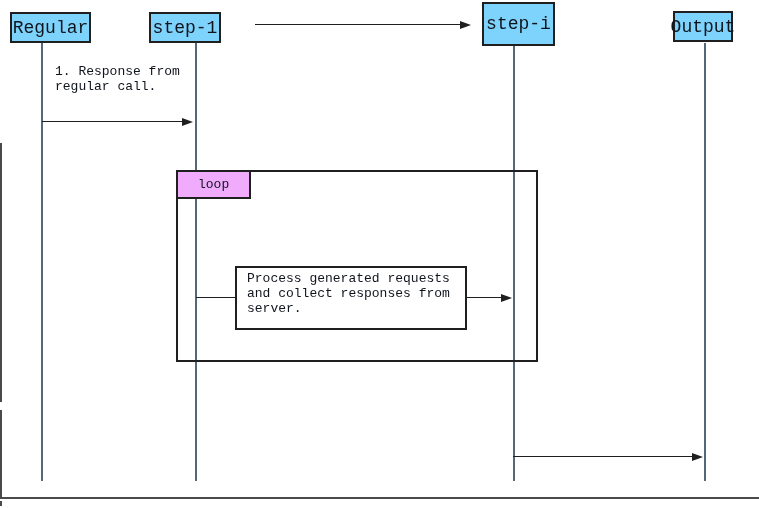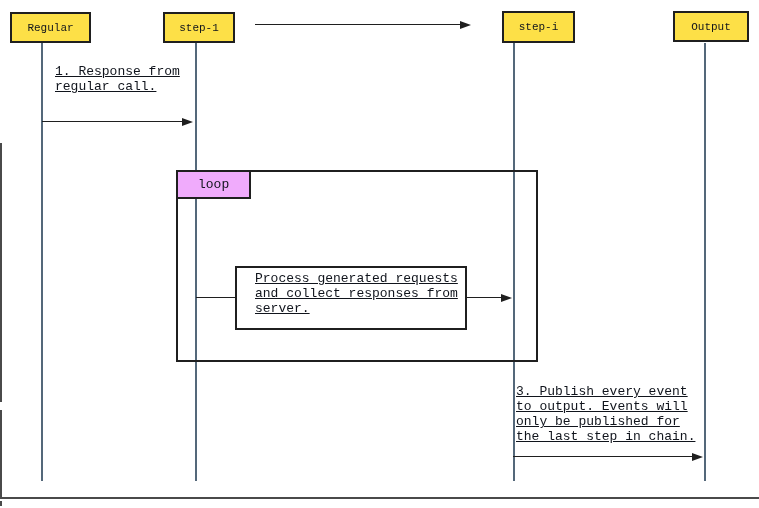--- a/index.html
+++ b/index.html
@@ -15,31 +15,31 @@
     font-family: "Liberation Mono", "DejaVu Sans Mono", monospace;
     color: var(--text, #10141c);
     overflow: hidden;
   }
 
   
   .actor {
     position: absolute;
     box-sizing: border-box;
     border: 2px solid var(--line, #1f1f1f);
-    background: #fde047;
+    background: #7dd3fc;
     display: flex;
     align-items: center;
     justify-content: center;
-    font-size: 11px;
+    font-size: 18px;
     z-index: 5;
   }
   #actor-regular { left: 10px;  top: 12px; width: 81px; height: 31px; }
-  #actor-step1   { left: 163px; top: 12px; width: 72px; height: 31px; }
-  #actor-stepi   { left: 482px; top: 11px; width: 73px; height: 32px; margin-left: 20px; }
-  #actor-output  { left: 673px; top: 11px; width: 76px; height: 31px; }
+  #actor-step1   { left: 149px; top: 12px; width: 72px; height: 31px; }
+  #actor-stepi   { left: 482px; top: 2px; width: 73px; height: 44px; }
+  #actor-output  { left: 673px; top: 11px; width: 60px; height: 31px; }
 
   
   .lifeline {
     position: absolute;
     top: 43px;
     width: 1.5px;
     height: 438px;
     background: var(--lifeline, #54687a);
     z-index: 1;
   }
@@ -74,21 +74,20 @@
   #process-out   { left: 467px; top: 293px; width: 45px; }
   #msg3-arrow    { left: 513px; top: 452px; width: 190px; }
 
   
   .msg-text {
     position: absolute;
     font-size: 13px;
     line-height: 15px;
     white-space: pre;
     z-index: 3;
-    text-decoration: underline;
   }
   #msg1-text    { left: 55px;  top: 64px; }
   #loop-body    { left: 202px; top: 208px; }
   #msg3-text    { left: 516px; top: 384px; }
 
   
   #loop-frame {
     position: absolute;
     left: 176px;
     top: 170px;
@@ -122,21 +121,21 @@
     width: 232px;
     height: 64px;
     box-sizing: border-box;
     border: 2px solid var(--line, #1f1f1f);
     background: #ffffff;
     z-index: 5;
   }
   #process-box .msg-text {
     position: static;
     display: block;
-    padding: 3px 0 0 18px;
+    padding: 3px 0 0 10px;
   }
 
   
   #bottom-border {
     position: absolute;
     left: 0; top: 497px;
     width: 759px; height: 2px;
     background: var(--page-border, #4a4a4a);
     z-index: 7;
   }
@@ -208,24 +207,20 @@
   <div id="process-box">
     <div class="msg-text">Process generated requests
 and collect responses from
 server.</div>
   </div>
   <div class="arrow" id="process-out">
     <div class="shaft"></div>
     <div class="head"></div>
   </div>
 
-  <div class="msg-text" id="msg3-text">3. Publish every event
-to output. Events will
-only be published for
-the last step in chain.</div>
   <div class="arrow" id="msg3-arrow">
     <div class="shaft"></div>
     <div class="head"></div>
   </div>
 
   <div id="left-border"></div>
   <div id="left-notch"></div>
   <div id="bottom-border"></div>
   <div id="corner-mark"></div>
 

